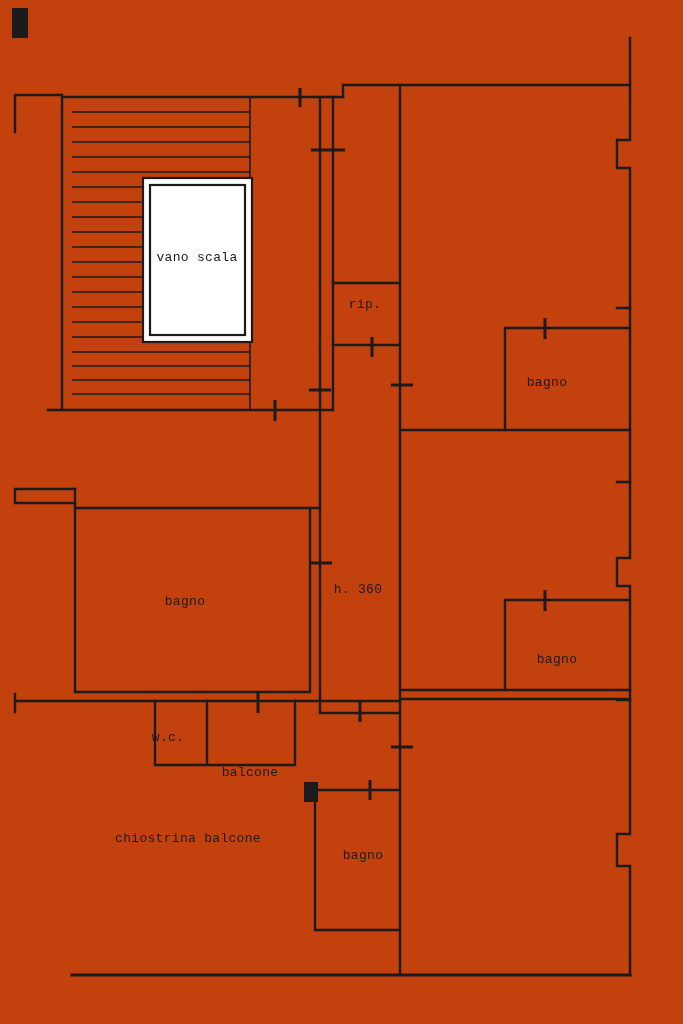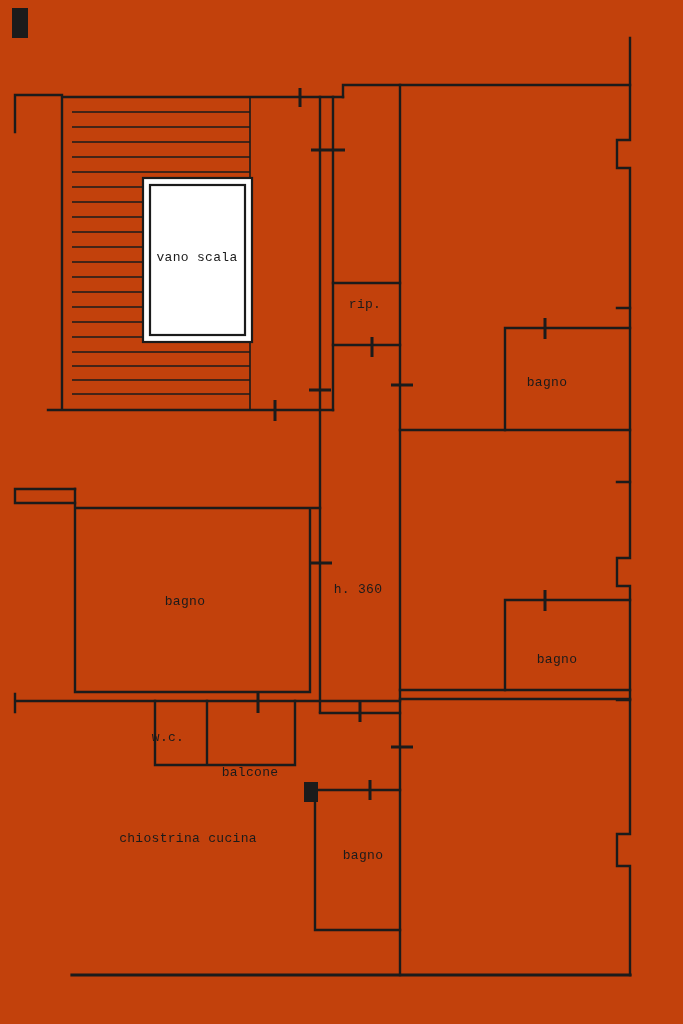--- a/index.html
+++ b/index.html
@@ -148,17 +148,17 @@
   <div class="room-label" style="left:358px; top:561px;margin-top:28px;">h. 360</div>
 
   <div class="room-label" style="left:185px; top:601px;">bagno</div>
 
   <div class="room-label" style="left:557px; top:659px;">bagno</div>
 
   <div class="room-label" style="left:168px; top:737px;">w.c.</div>
 
   <div class="room-label" style="left:250px; top:740px;margin-top:32px;">balcone</div>
 
-  <div class="room-label" style="left:188px; top:838px;">chiostrina cucina</div>
+  <div class="room-label" style="left:188px; top:838px;">chiostrina balcone</div>
 
   <div class="room-label" style="left:363px; top:855px;">bagno</div>
 
 </div>
 
 </body></html>

